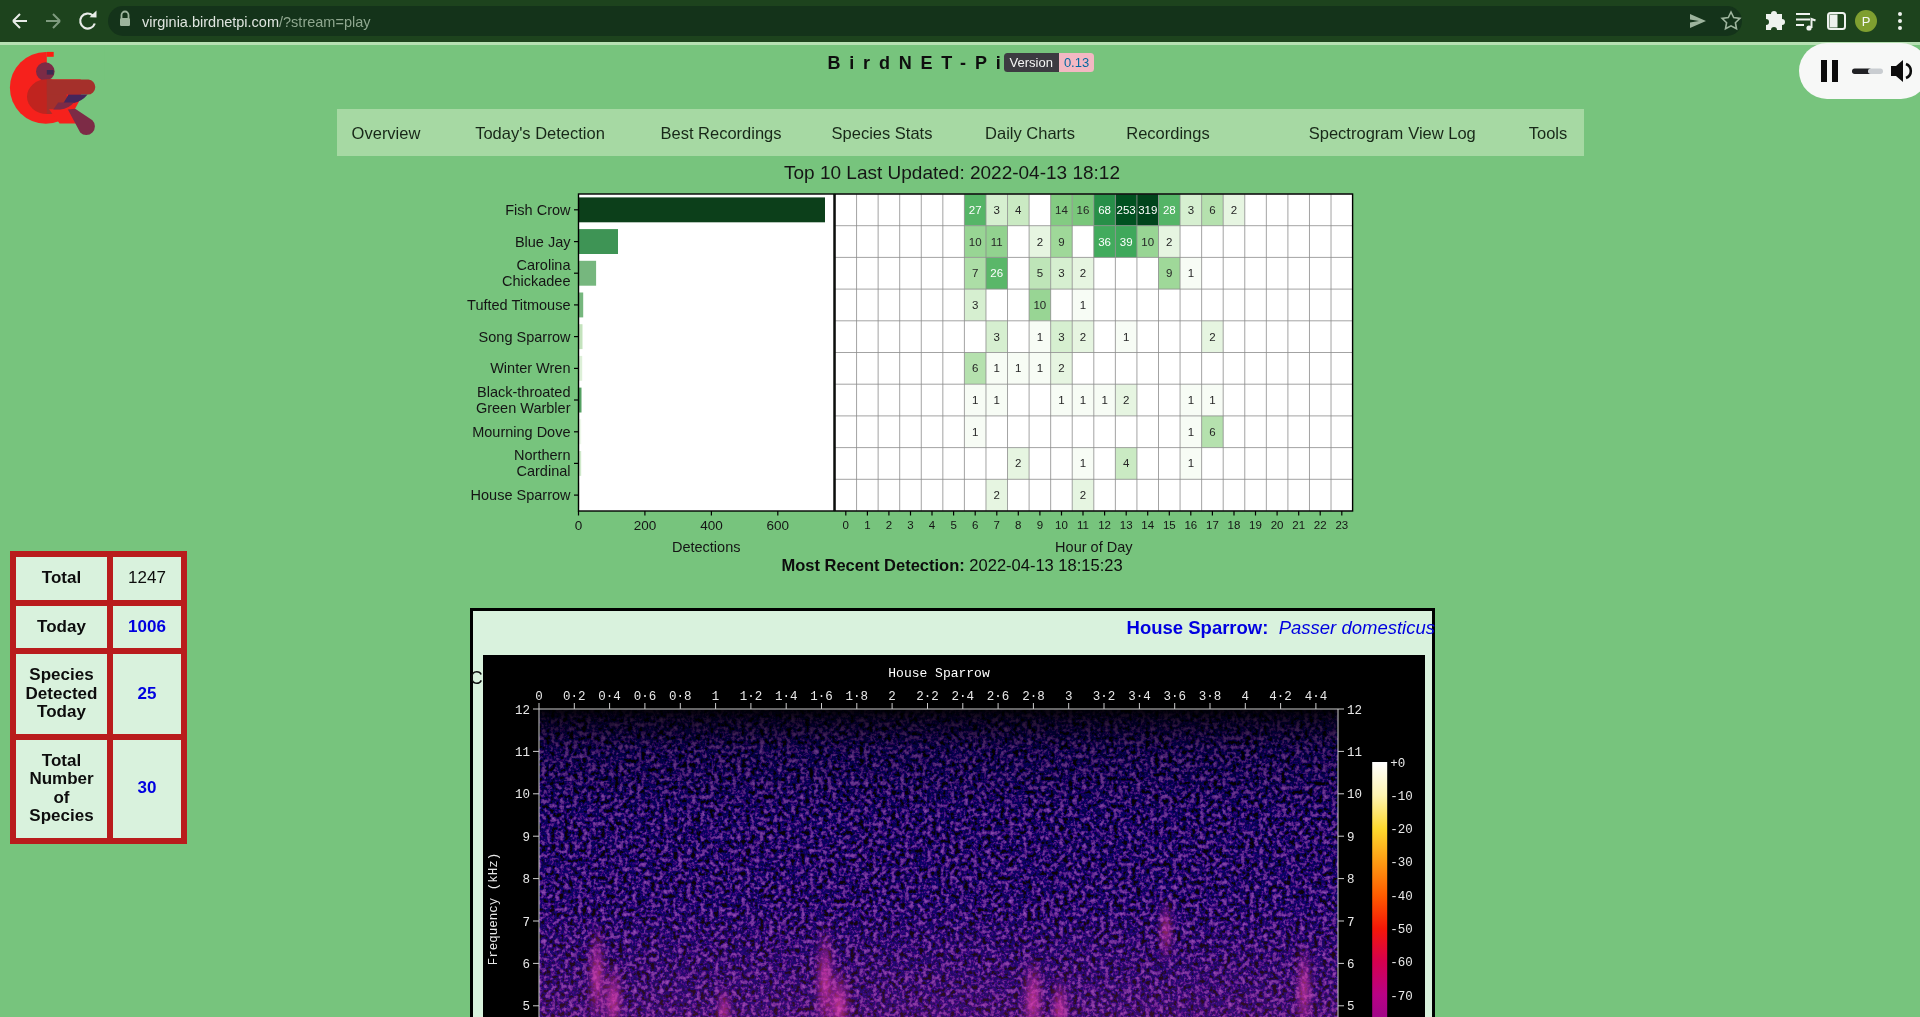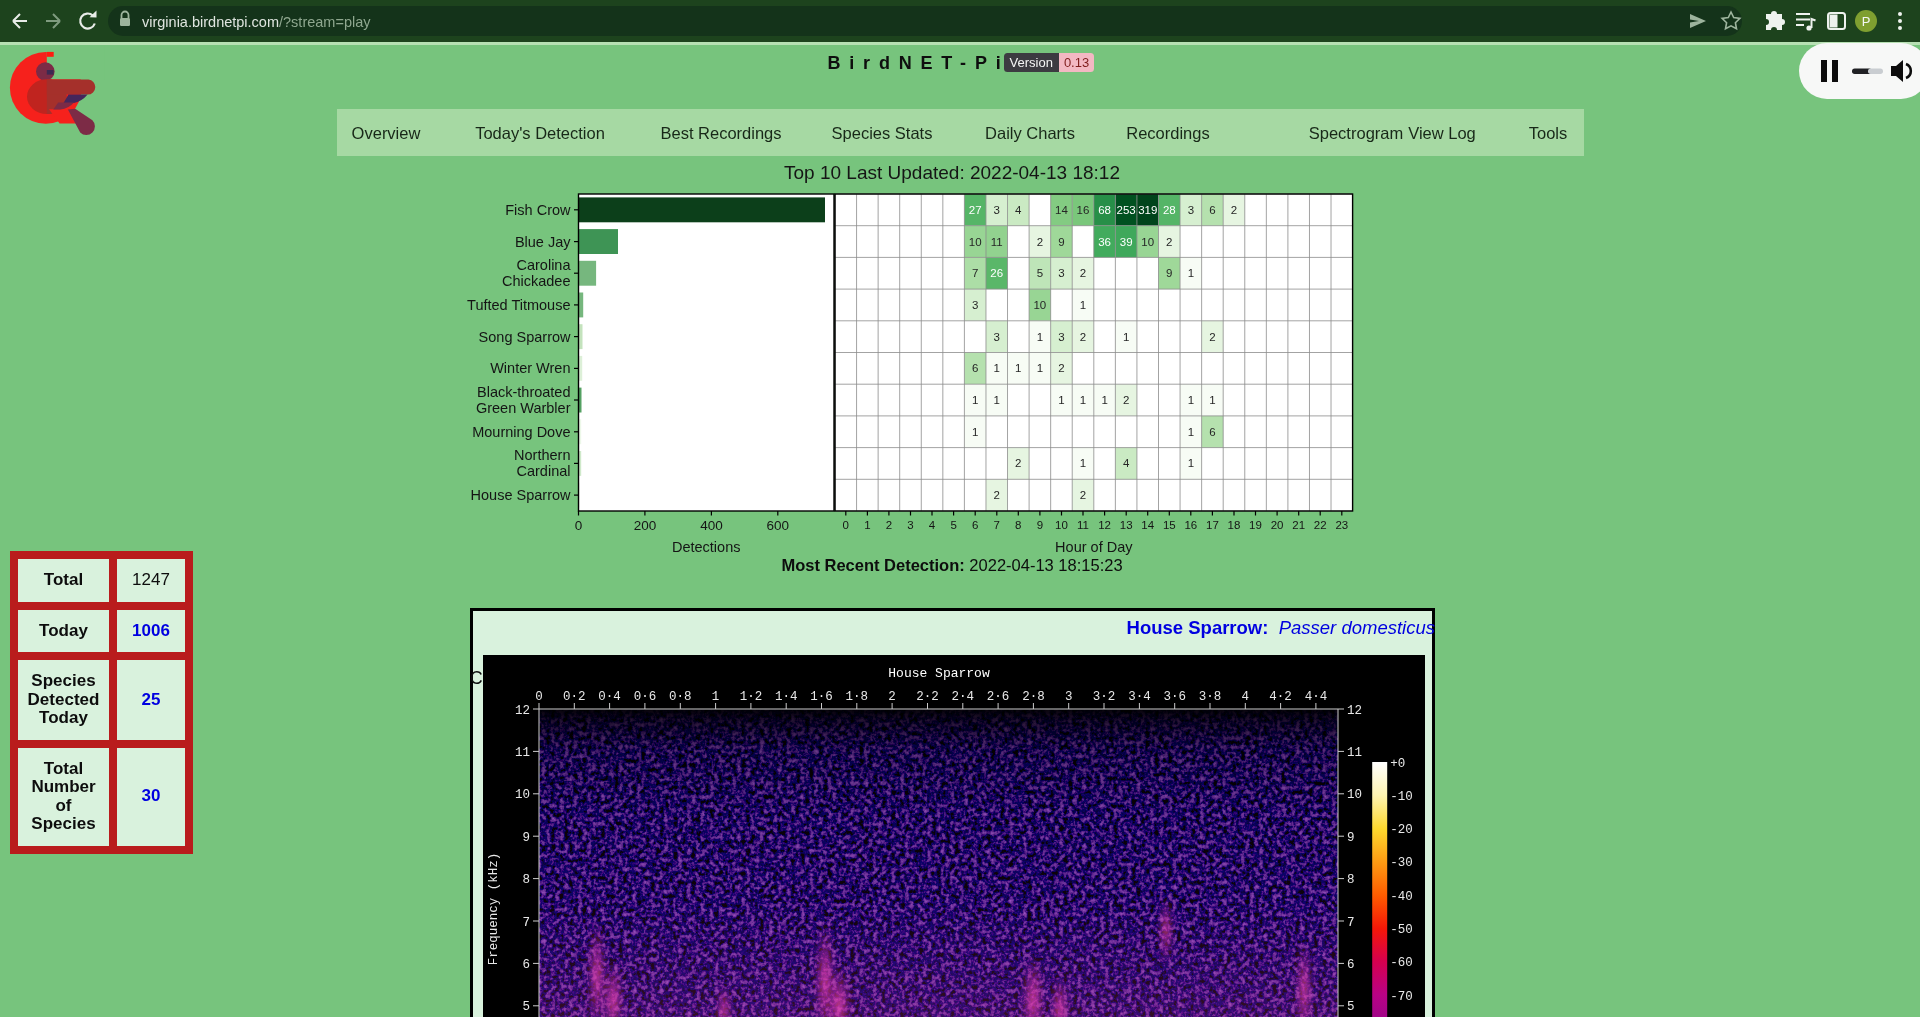--- a/index.html
+++ b/index.html
@@ -1,25 +1,25 @@
 <!DOCTYPE html>
 <html><head><meta charset="utf-8"><style>
 html,body{margin:0;padding:0;width:1920px;height:1017px;overflow:hidden;background:#77c47d;font-family:"Liberation Sans",sans-serif}
 .abs{position:absolute}
 .navi{transform:translateX(-50%);font-size:16.5px;color:#182818;white-space:nowrap}
 #title{left:0;top:52.5px;width:1837px;text-align:center;font-size:18px;font-weight:bold;color:#0e0e0e;letter-spacing:8.8px}
 #stats{border-collapse:collapse;background:#d9f2dd}
-#stats td{border:8px solid #b91c1c;text-align:center;font-size:17px;line-height:18.5px;padding:12px 0}
+#stats td{border:6px solid #b91c1c;text-align:center;font-size:17px;line-height:18.5px;padding:12px 0}
 #stats td.l{width:91px;font-weight:bold;color:#0d0d0d}
 #stats td.v{width:68px;color:#0d0d0d}
 #stats td.b{color:#0000e0;font-weight:bold}
 #badge{left:1003.5px;top:52.5px;font-size:13px}
 #badge span{display:inline-block;height:19px;line-height:19px;vertical-align:top}
 #badge .k{background:#3c3b41;color:#f5f5f5;padding:0 6px;border-radius:3.5px 0 0 3.5px}
-#badge .p{background:#f3b8c3;color:#7f1d1d;padding:0 5px;border-radius:0 3.5px 3.5px 0}
+#badge .p{background:#f3b8c3;color:#0369a1;padding:0 5px;border-radius:0 3.5px 3.5px 0}
 </style></head><body>
 <div class="abs" style="left:0;top:0;width:1920px;height:42px;background:#1d431d"></div>
 <div class="abs" style="left:0;top:42px;width:1920px;height:2.5px;background:#b7e0b3"></div>
 <svg class="abs" style="left:0;top:0" width="1920" height="42" xmlns="http://www.w3.org/2000/svg">
 <path d="M 27 21 H 13 M 13 21 L 20 14 M 13 21 L 20 28" stroke="#e8ece8" stroke-width="2" fill="none"></path>
 <path d="M 46 21 H 60 M 60 21 L 53 14 M 60 21 L 53 28" stroke="#7f9b7f" stroke-width="2" fill="none"></path>
 <path d="M 92.8 15.5 A 7.5 7.5 0 1 0 94.8 23.5" stroke="#e8ece8" stroke-width="2.2" fill="none"></path>
     <path d="M 96.5 10.5 L 96.5 17.5 L 89.5 17.2 Z" fill="#e8ece8"></path>
 <rect x="108" y="6" width="1634" height="30" rx="15" fill="#14331A"></rect>
 <rect x="120" y="18" width="10" height="8" rx="1.2" fill="#9db49d"></rect>

